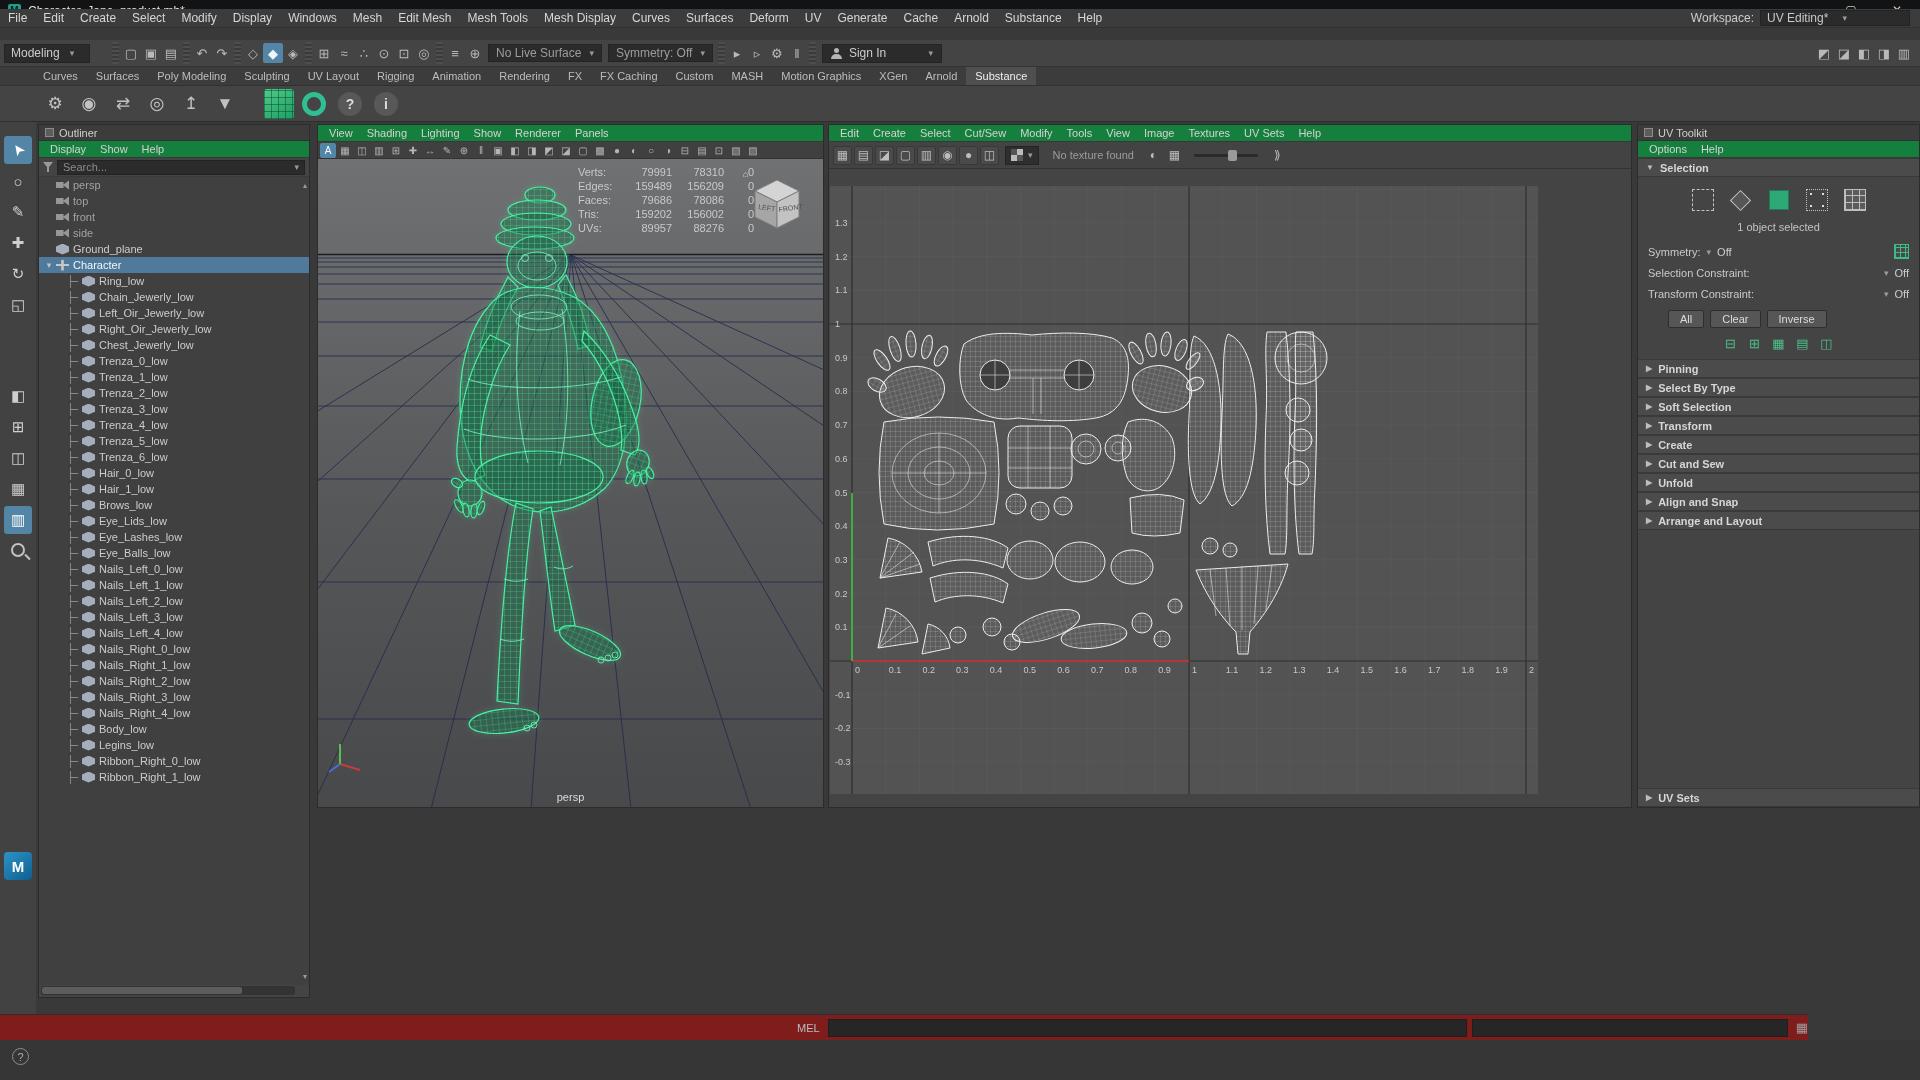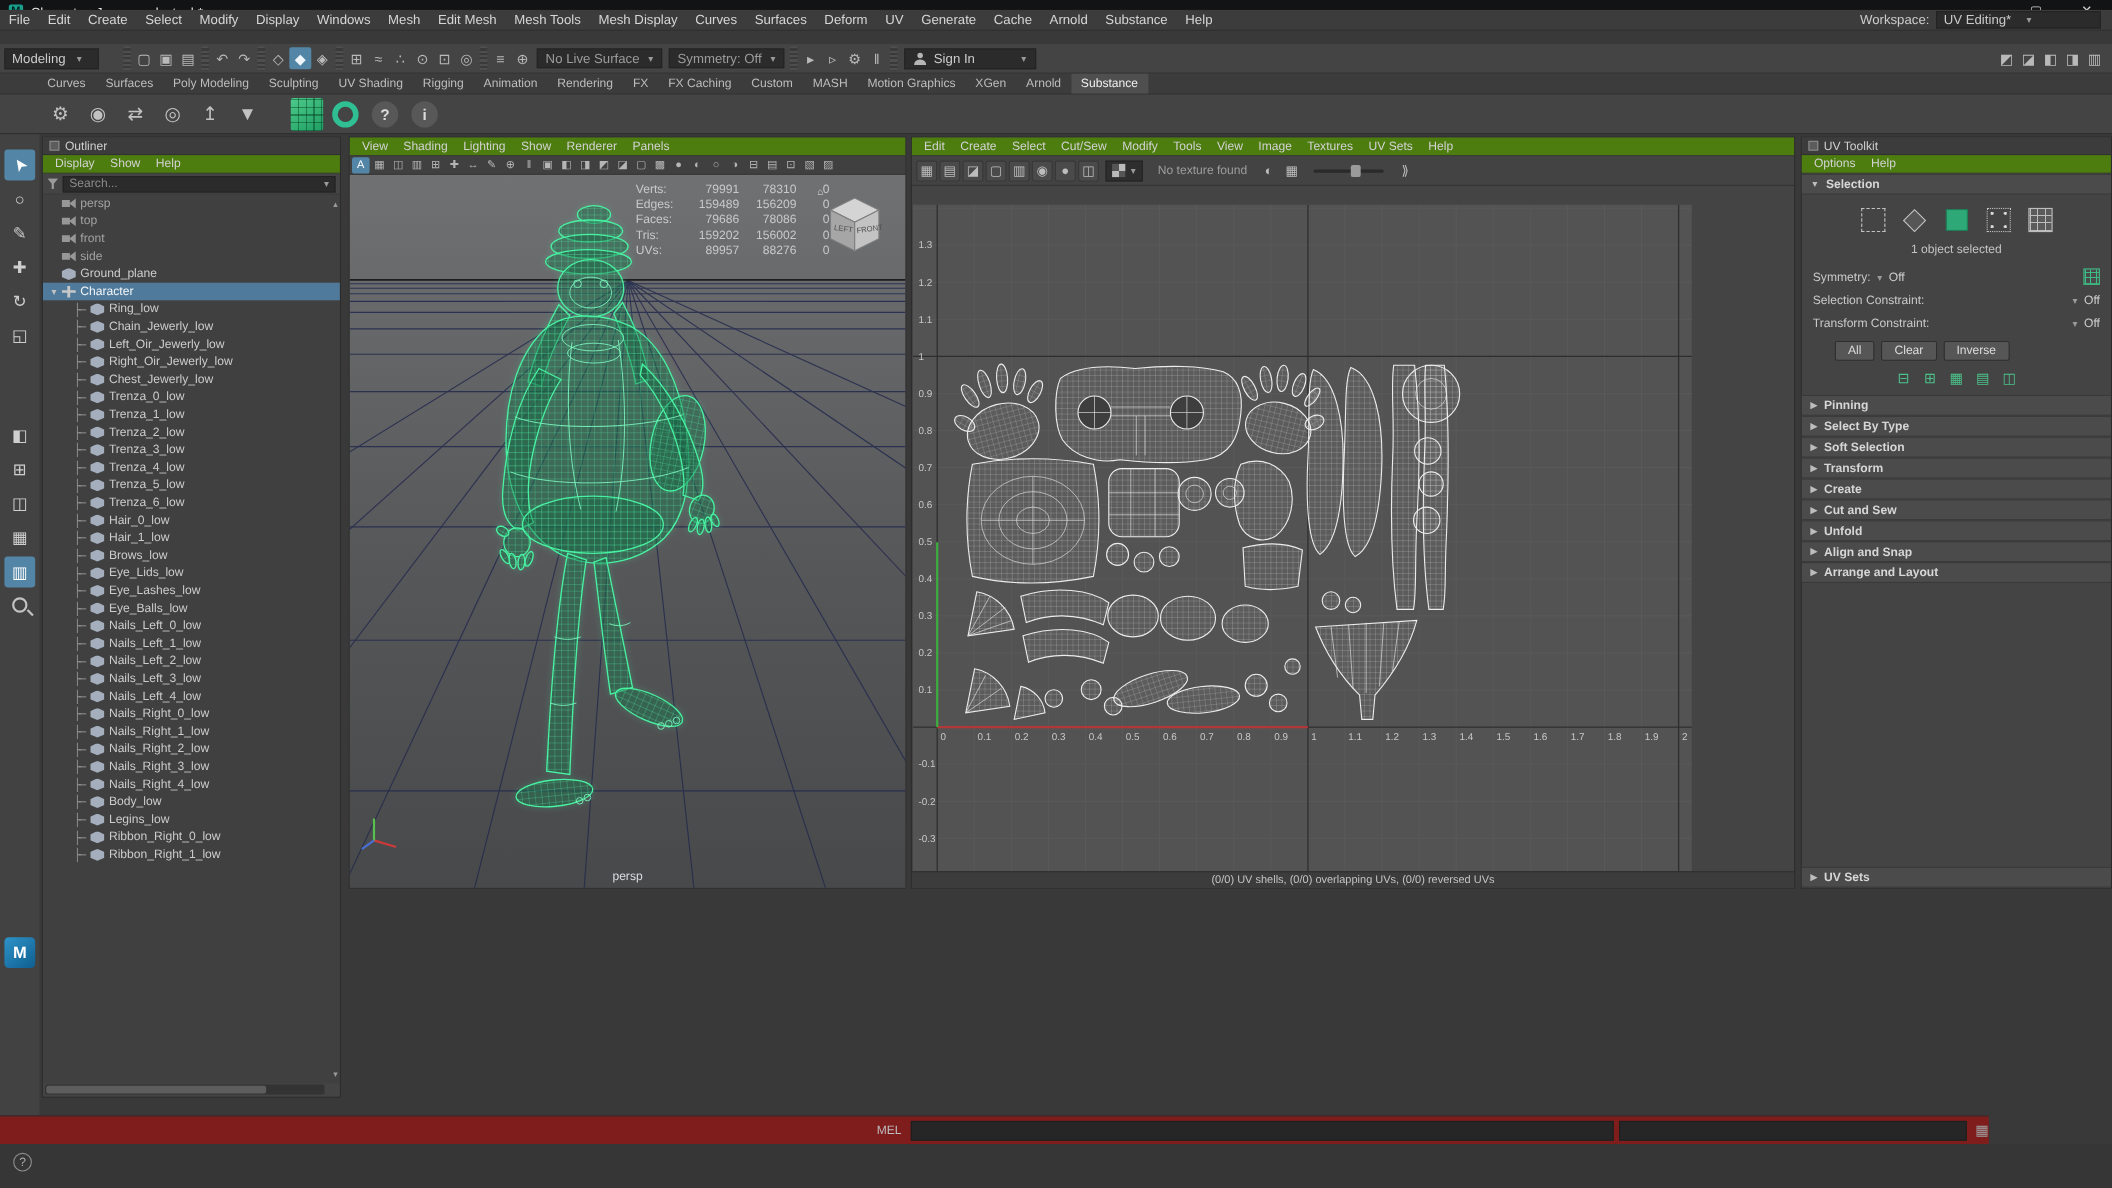--- a/index.html
+++ b/index.html
@@ -76,21 +76,21 @@
   .magnifier::after{content: "";position:absolute;left:11px;top:11px;width:7px;height:2px;background:#c2c2c2;transform:rotate(45deg);}
   .maya-logo{position:absolute;left:4px;bottom:200px;width:28px;height:28px;border-radius:4px;
              background:linear-gradient(140deg,#2e93c8,#0f5e8f);color:#fff;font-weight:bold;
              display:flex;align-items:center;justify-content:center;font-size:15px;}
 
   
   .panel{position:absolute;background:#444444;border:1px solid #2c2c2c;}
   .panel-title{height:16px;background:#3c3c3c;display:flex;align-items:center;padding:0 6px;
                font-size:11px;color:#cfcfcf;gap:5px;border-bottom:1px solid #313131;}
   .pt-ic{width:9px;height:9px;border:1px solid #8b8b8b;background:#5c5c5c;}
-  .panel-menus{height:17px;display:flex;align-items:center;padding:0 4px;background:#4d7c0f;
+  .panel-menus{height:17px;display:flex;align-items:center;padding:0 4px;background:#15803d;
                border-bottom:1px solid #383838;}
   .pm-item{padding:0 7px;font-size:11px;color:#d2d2d2;line-height:17px;white-space:nowrap;}
 
   
   .outliner{left:38px;top:124px;width:272px;height:874px;}
   .srch-row{height:19px;display:flex;align-items:center;gap:4px;padding:0 4px;border-bottom:1px solid #3a3a3a;}
   .funnel{width:10px;height:10px;background:#9a9a9a;clip-path:polygon(0 0,100% 0,60% 50%,60% 100%,40% 100%,40% 50%);}
   .srch-field{flex:1;background:#2b2b2b;border:1px solid #232323;height:15px;display:flex;
               align-items:center;padding:0 5px;color:#8b8b8b;font-size:11px;justify-content:space-between;}
   .otree{position:absolute;left:0;top:52px;right:0;bottom:12px;background:#404040;overflow:hidden;}
@@ -315,21 +315,21 @@
         <span class="sl-ic">▥</span>
       </div>
   </div>
 
   <div class="shelftabs">
 
   <span class="shelf-tab">Curves</span>
       <span class="shelf-tab">Surfaces</span>
       <span class="shelf-tab">Poly Modeling</span>
       <span class="shelf-tab">Sculpting</span>
-      <span class="shelf-tab">UV Shading</span>
+      <span class="shelf-tab">UV Layout</span>
       <span class="shelf-tab">Rigging</span>
       <span class="shelf-tab">Animation</span>
       <span class="shelf-tab">Rendering</span>
       <span class="shelf-tab">FX</span>
       <span class="shelf-tab">FX Caching</span>
       <span class="shelf-tab">Custom</span>
       <span class="shelf-tab">MASH</span>
       <span class="shelf-tab">Motion Graphics</span>
       <span class="shelf-tab">XGen</span>
       <span class="shelf-tab">Arnold</span>
@@ -1104,21 +1104,20 @@
             <text x="564.2" y="487" class="uv-tick">1.6</text>
             <text x="597.9" y="487" class="uv-tick">1.7</text>
             <text x="631.6" y="487" class="uv-tick">1.8</text>
             <text x="665.3" y="487" class="uv-tick">1.9</text>
             <text x="699" y="487" class="uv-tick">2</text>
             <text x="732.7" y="487" class="uv-tick">2.1</text>
             <text x="766.4000000000001" y="487" class="uv-tick">2.2</text>
           </g>
       </svg>
     </div>
-    <div class="uv-status">(0/0) UV shells, (0/0) overlapping UVs, (0/0) reversed UVs</div>
   </div>
 
   <div class="panel uvtoolkit">
     <div class="panel-title">
       <span class="pt-ic"></span>
       <span>UV Toolkit</span>
     </div>
     <div class="panel-menus">
 
     <span class="pm-item">Options</span>

